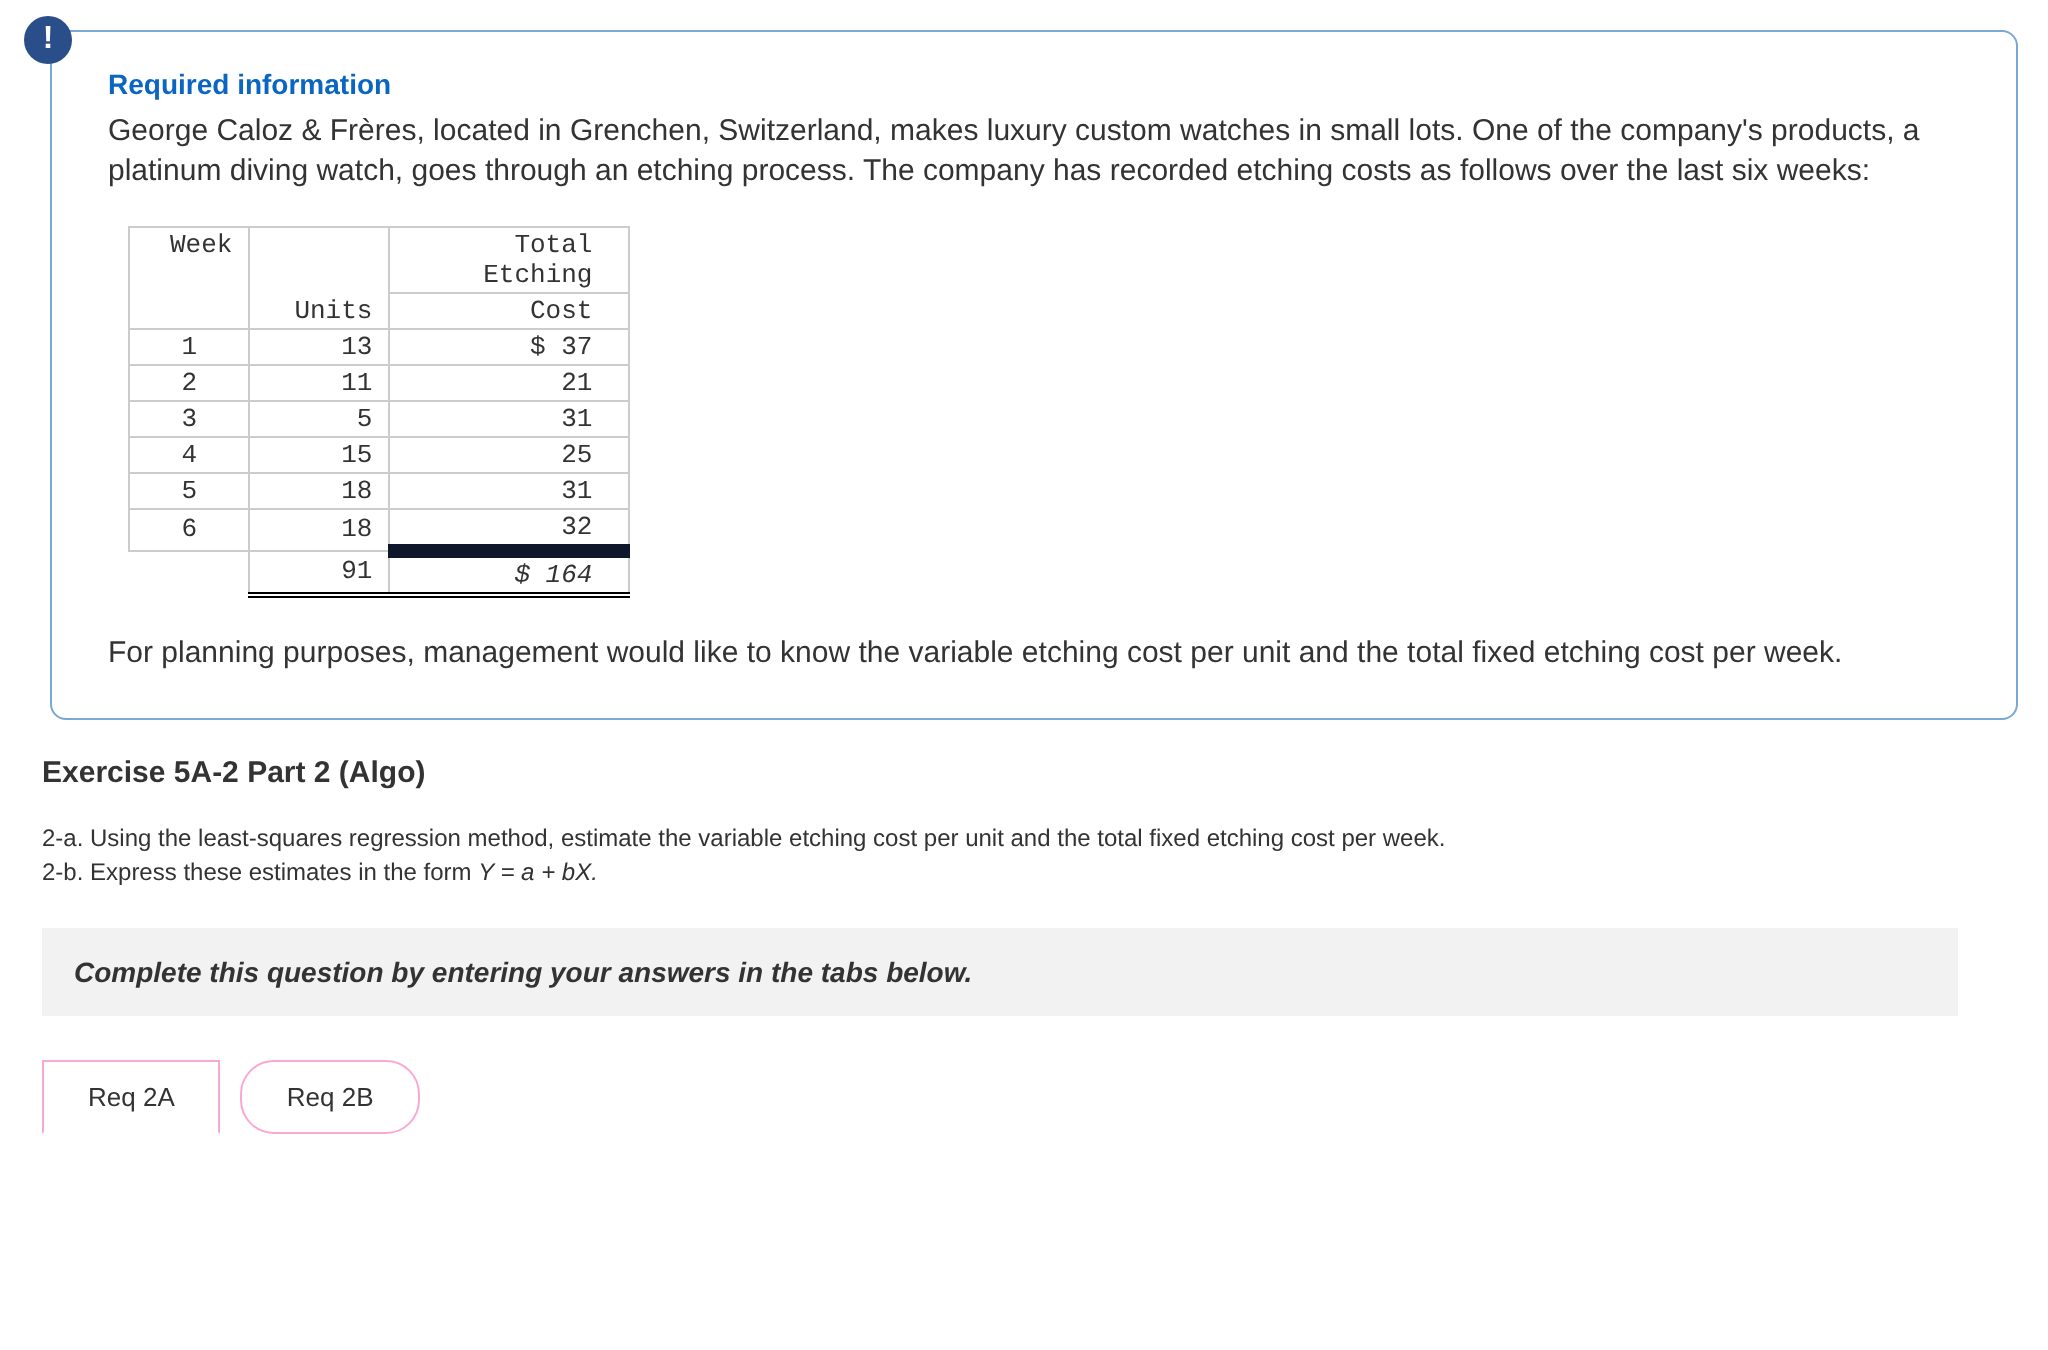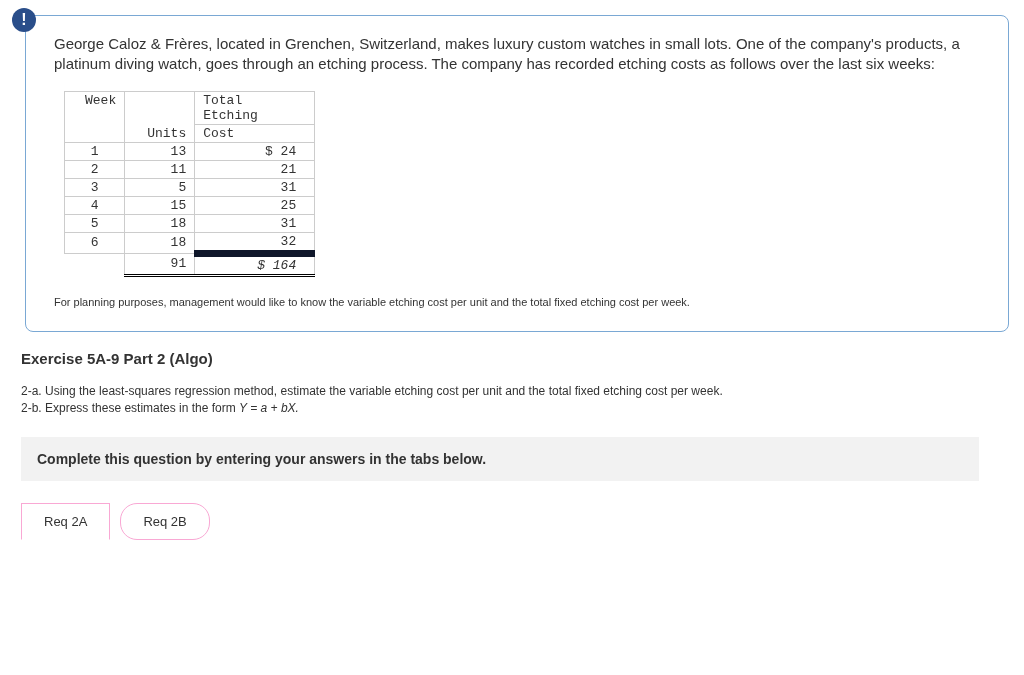--- a/index.html
+++ b/index.html
@@ -64,44 +64,45 @@
     background: #fff;
     min-width: 60px;
   }
   .data-table th {
     font-weight: normal;
     font-family: "Courier New", monospace;
   }
   .data-table .col-week { text-align: center; width: 60px; }
   .data-table .col-units { text-align: right; width: 70px; }
   .data-table .col-cost { text-align: right; width: 120px; padding-right: 18px; }
-  .data-table .cost-header { text-align: left; }
+  .data-table .cost-header { text-align: right; }
   .underline-total { border-bottom: 2px solid #000; }
   .followup {
-    font-size: 11px;
+    font-size: 15px;
     color: #333;
     line-height: 1.35;
   }
   .part2-title {
     font-weight: bold;
     font-size: 15px;
     margin: 0 0 16px 6px;
   }
   .question-text {
     font-size: 12px;
     margin: 0 0 20px 6px;
     line-height: 1.4;
   }
   .question-text i { font-style: italic; }
   .instruction-bar {
     background: #f2f2f2;
     font-weight: bold;
     font-size: 14px;
     padding: 14px 16px;
     margin: 0 30px 22px 6px;
+    font-style: italic;
   }
   .tabs {
     display: flex;
     margin-left: 6px;
   }
   .tab {
     border: 1px solid #f9a8d4;
     padding: 10px 22px;
     font-size: 13px;
     background: #fff;
@@ -113,38 +114,39 @@
     z-index: 2;
   }
   .tab + .tab { margin-left: 10px; border-radius: 17px; }
 </style>
 </head>
 <body>
 
 <div class="alert-icon">!</div>
 
 <div class="info-box">
+  <div class="req-title">Required information</div>
   <p class="description">George Caloz &amp; Frères, located in Grenchen, Switzerland, makes luxury custom watches in small lots. One of the company's products, a platinum diving watch, goes through an etching process. The company has recorded etching costs as follows over the last six weeks:</p>
 
   <table class="data-table">
     <thead>
       <tr>
         <th class="col-week" rowspan="2" style="text-align:left;vertical-align:top;padding-left:20px;">Week</th>
         <th class="col-units" rowspan="2" style="vertical-align:bottom;">Units</th>
         <th class="col-cost cost-header">Total Etching</th>
       </tr>
       <tr>
         <th class="col-cost cost-header">Cost</th>
       </tr>
     </thead>
     <tbody>
       <tr>
         <td class="col-week">1</td>
         <td class="col-units">13</td>
-        <td class="col-cost">$ 24</td>
+        <td class="col-cost">$ 37</td>
       </tr>
       <tr>
         <td class="col-week">2</td>
         <td class="col-units">11</td>
         <td class="col-cost">21</td>
       </tr>
       <tr>
         <td class="col-week">3</td>
         <td class="col-units">5</td>
         <td class="col-cost">31</td>
@@ -168,21 +170,21 @@
         <td class="col-week" style="border:none;"></td>
         <td class="col-units underline-total" style="border-top:1px solid #000;border-bottom:3px double #000;">91</td>
         <td class="col-cost underline-total" style="border-top:7px solid #0f172a;border-bottom:3px double #000;font-style:italic;">$ 164</td>
       </tr>
     </tbody>
   </table>
 
   <p class="followup">For planning purposes, management would like to know the variable etching cost per unit and the total fixed etching cost per week.</p>
 </div>
 
-<div class="part2-title">Exercise 5A-9 Part 2 (Algo)</div>
+<div class="part2-title">Exercise 5A-2 Part 2 (Algo)</div>
 
 <div class="question-text">
   <span>2-a. Using the least-squares regression method, estimate the variable etching cost per unit and the total fixed etching cost per week.</span><br>
   <span>2-b. Express these estimates in the form </span><i>Y = a + bX.</i>
 </div>
 
 <div class="instruction-bar">Complete this question by entering your answers in the tabs below.</div>
 
 <div class="tabs">
   <div class="tab active">Req 2A</div>

